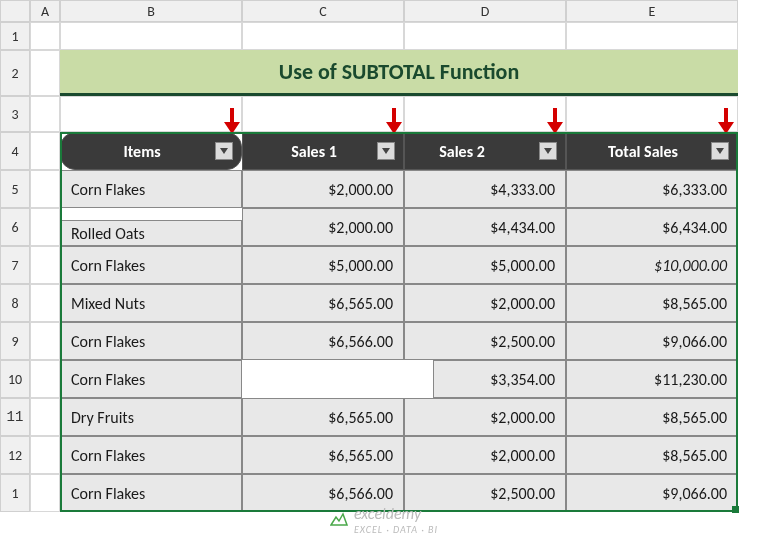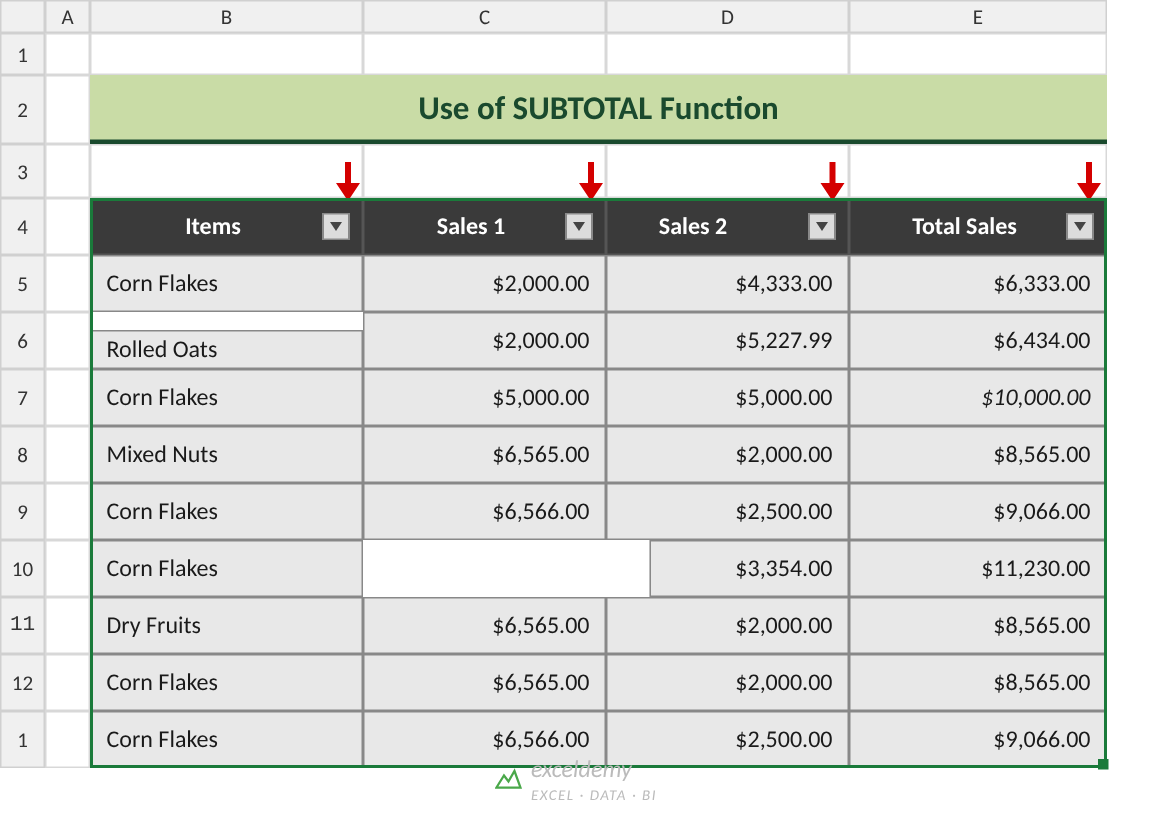--- a/index.html
+++ b/index.html
@@ -146,21 +146,21 @@
 
   <div class="rowhdr r3" style="grid-row: 4;">3</div>
   <div class="cell r3" style="grid-area: 4 / 2;"></div>
   <div class="cell r3" style="grid-area: 4 / 3;"></div>
   <div class="cell r3" style="grid-area: 4 / 4;"></div>
   <div class="cell r3" style="grid-area: 4 / 5;"></div>
   <div class="cell r3" style="grid-area: 4 / 6;"></div>
 
   <div class="rowhdr r4" style="grid-row: 5;">4</div>
   <div class="cell r4" style="grid-area: 5 / 2;"></div>
-  <div class="header-cell r4" style="grid-area: 5 / 3;">
+  <div class="header-cell r4" style="grid-area: 5 / 3; border-radius: 15px;">
     <span class="label">Items</span>
     <span class="filter-btn">
       <svg viewBox="0 0 8 6">
           <path d="M0 0 L8 0 L4 6 Z" fill="#444"></path>
         </svg>
     </span>
   </div>
   <div class="header-cell r4" style="grid-area: 5 / 4;">
     <span class="label">Sales 1</span>
     <span class="filter-btn">
@@ -188,21 +188,21 @@
 <div class="rowhdr" style="grid-row: 6;">5</div>
     <div class="cell" style="grid-area: 6 / 2;"></div>
     <div class="data-cell txt" style="grid-area: 6 / 3;">Corn Flakes</div>
     <div class="data-cell num" style="grid-area: 6 / 4;">$2,000.00</div>
     <div class="data-cell num" style="grid-area: 6 / 5;">$4,333.00</div>
     <div class="data-cell num" style="grid-area: 6 / 6;">$6,333.00</div>
     <div class="rowhdr" style="grid-row: 7;">6</div>
     <div class="cell" style="grid-area: 7 / 2;"></div>
     <div class="data-cell txt" style="grid-area: 7 / 3; margin-top: 12px;">Rolled Oats</div>
     <div class="data-cell num" style="grid-area: 7 / 4;">$2,000.00</div>
-    <div class="data-cell num" style="grid-area: 7 / 5;">$5,227.99</div>
+    <div class="data-cell num" style="grid-area: 7 / 5;">$4,434.00</div>
     <div class="data-cell num" style="grid-area: 7 / 6;">$6,434.00</div>
     <div class="rowhdr" style="grid-row: 8;">7</div>
     <div class="cell" style="grid-area: 8 / 2;"></div>
     <div class="data-cell txt" style="grid-area: 8 / 3;">Corn Flakes</div>
     <div class="data-cell num" style="grid-area: 8 / 4;">$5,000.00</div>
     <div class="data-cell num" style="grid-area: 8 / 5;">$5,000.00</div>
     <div class="data-cell num" style="grid-area: 8 / 6; font-style: italic;">$10,000.00</div>
     <div class="rowhdr" style="grid-row: 9;">8</div>
     <div class="cell" style="grid-area: 9 / 2;"></div>
     <div class="data-cell txt" style="grid-area: 9 / 3;">Mixed Nuts</div>

